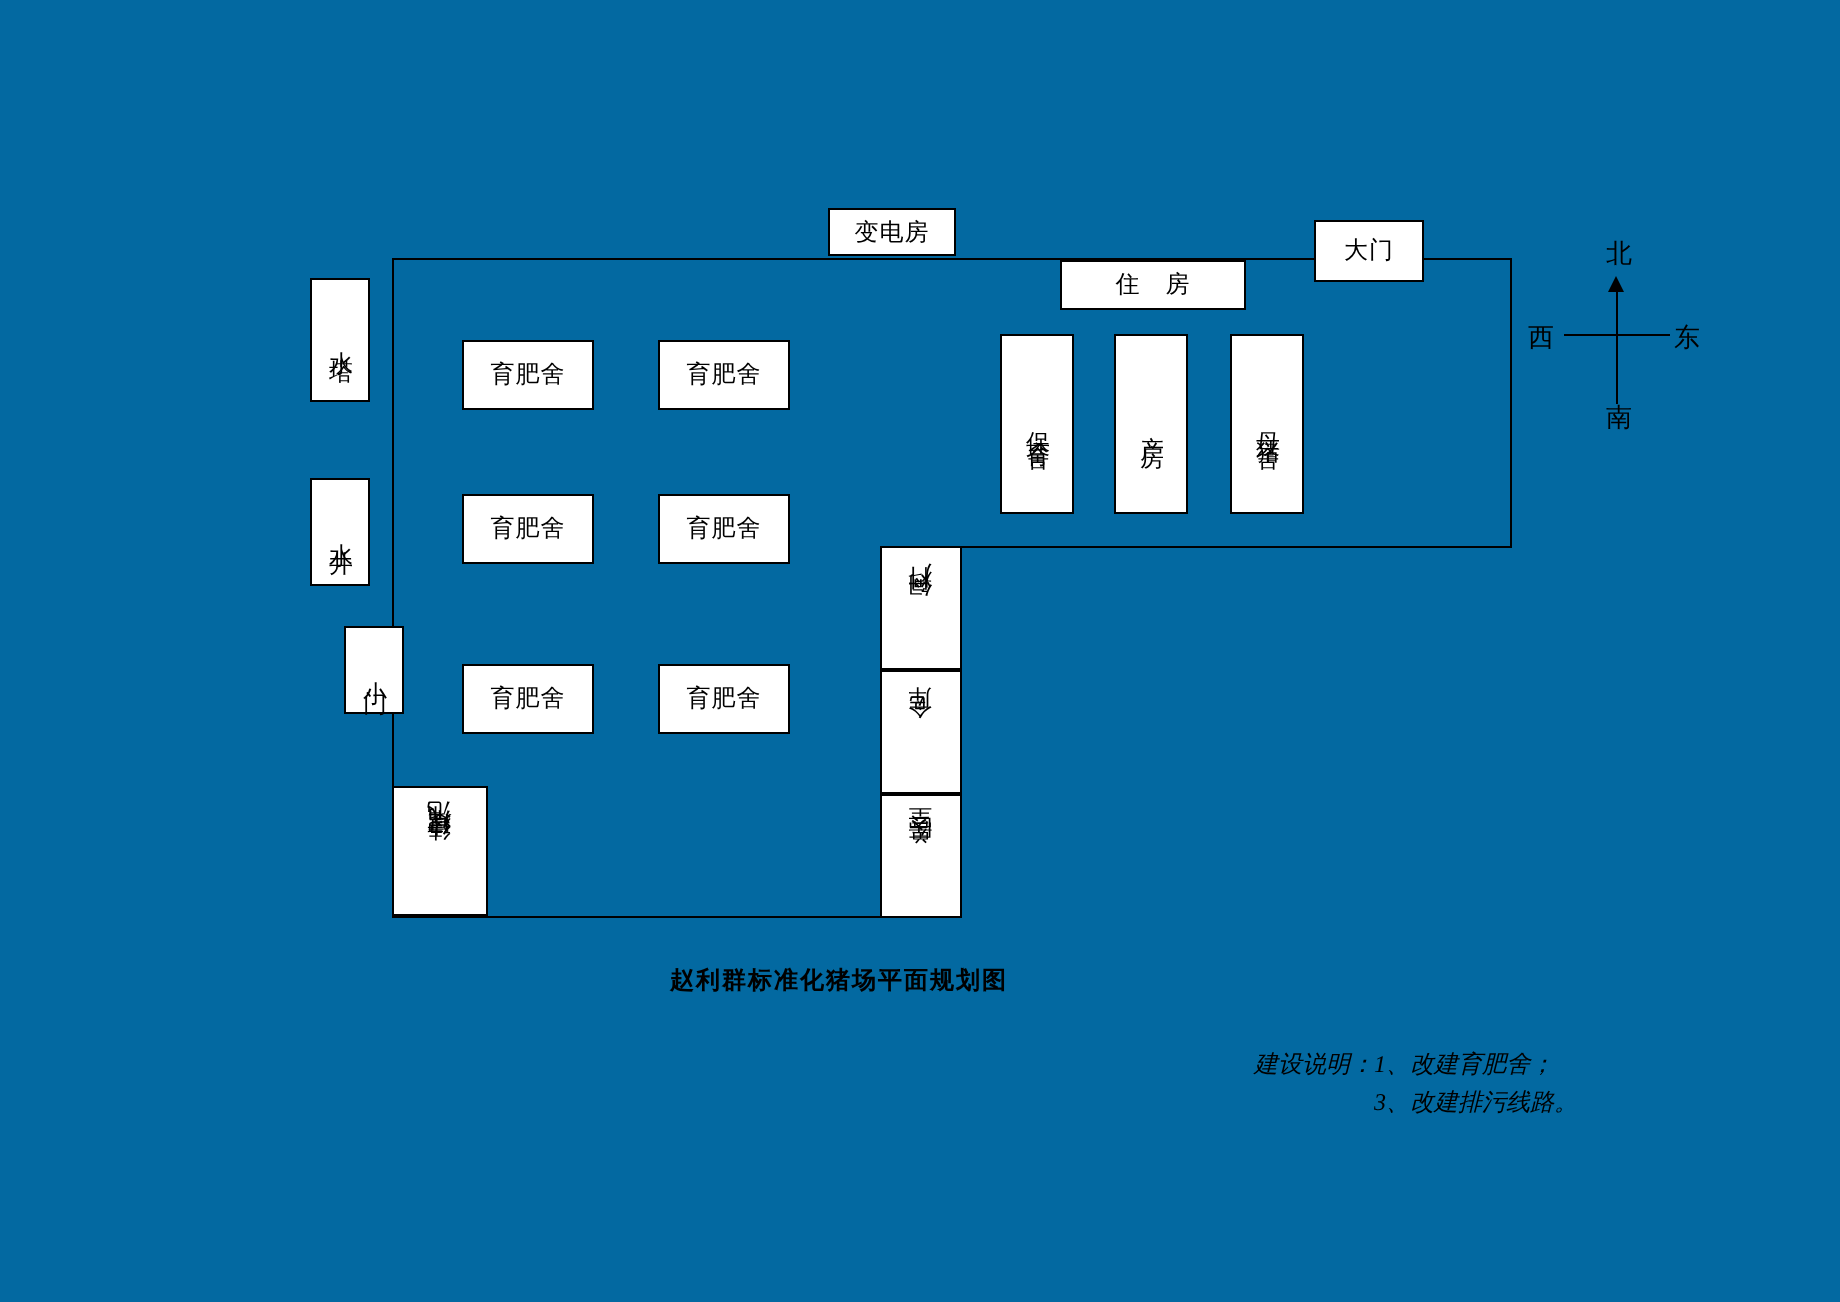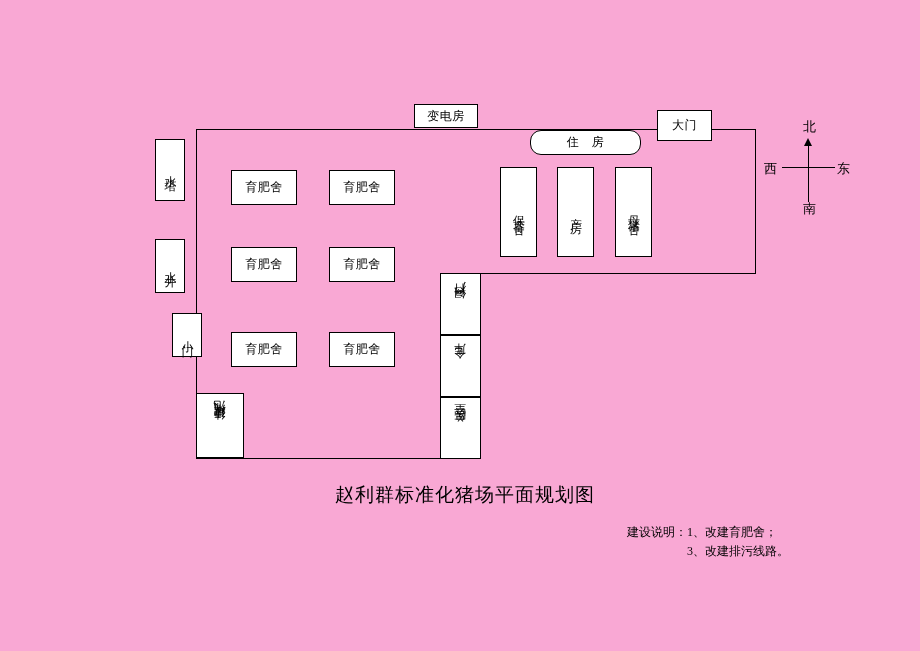--- a/index.html
+++ b/index.html
@@ -8,21 +8,21 @@
     background: #ffffff;
   }
   body {
     font-family: "Liberation Serif", "DejaVu Serif", serif;
     color: #000000;
   }
   #canvas {
     position: relative;
     width: 920px;
     height: 651px;
-    background: #f9a8d4;
+    background: #0369a1;
     overflow: hidden;
   }
 
   
   .box {
     position: absolute;
     box-sizing: border-box;
     border: 1px solid #000000;
     background: #ffffff;
     display: flex;
@@ -50,22 +50,22 @@
   .wall {
     position: absolute;
     background: #000000;
     z-index: 2;
   }
 
   
   .title {
     position: absolute;
     font-family: "Liberation Sans", "DejaVu Sans", sans-serif;
-    font-weight: normal;
-    font-size: 19px;
+    font-weight: bold;
+    font-size: 12px;
     white-space: nowrap;
     letter-spacing: 1px;
   }
   .note {
     position: absolute;
     font-size: 12px;
     line-height: 1.6;
     white-space: nowrap;
   }
   .note .note-line2 { padding-left: 60px; display: block; }
@@ -124,21 +124,21 @@
   </div>
 
   <div class="box" style="left:414px; top:104px; width:64px; height:24px;">
     <span>变电房</span>
   </div>
 
   <div class="box" style="left:657px; top:110px; width:55px; height:31px;">
     <span>大门</span>
   </div>
 
-  <div class="box" style="left:530px; top:130px; width:111px; height:25px;border-radius:11px;">
+  <div class="box" style="left:530px; top:130px; width:93px; height:25px;">
     <span>住　房</span>
   </div>
 
   <div class="box" style="left:231px; top:170px; width:66px; height:35px;">
     <span>育肥舍</span>
   </div>
   <div class="box" style="left:329px; top:170px; width:66px; height:35px;">
     <span>育肥舍</span>
   </div>
   <div class="box" style="left:231px; top:247px; width:66px; height:35px;">
@@ -184,18 +184,18 @@
     <div class="arrowhead" style="left:34px; top:20px;"></div>
     <div class="vline" style="left:38px; top:27px; height:57px;"></div>
     <div class="hline" style="left:12px; top:49px; width:53px;"></div>
     <span class="lbl" style="left:-6px; top:42px;">西</span>
     <span class="lbl" style="left:67px; top:42px;">东</span>
     <span class="lbl" style="left:33px; top:82px;">南</span>
   </div>
 
   <div class="title" style="left:335px; top:482px;">赵利群标准化猪场平面规划图</div>
 
-  <div class="note" style="left:627px; top:523px;">
+  <div class="note" style="left:627px; top:523px;font-style:italic;">
     <span>建设说明：1、改建育肥舍；</span>
     <span class="note-line2">3、改建排污线路。</span>
   </div>
 
 </div>
 
 </body></html>

